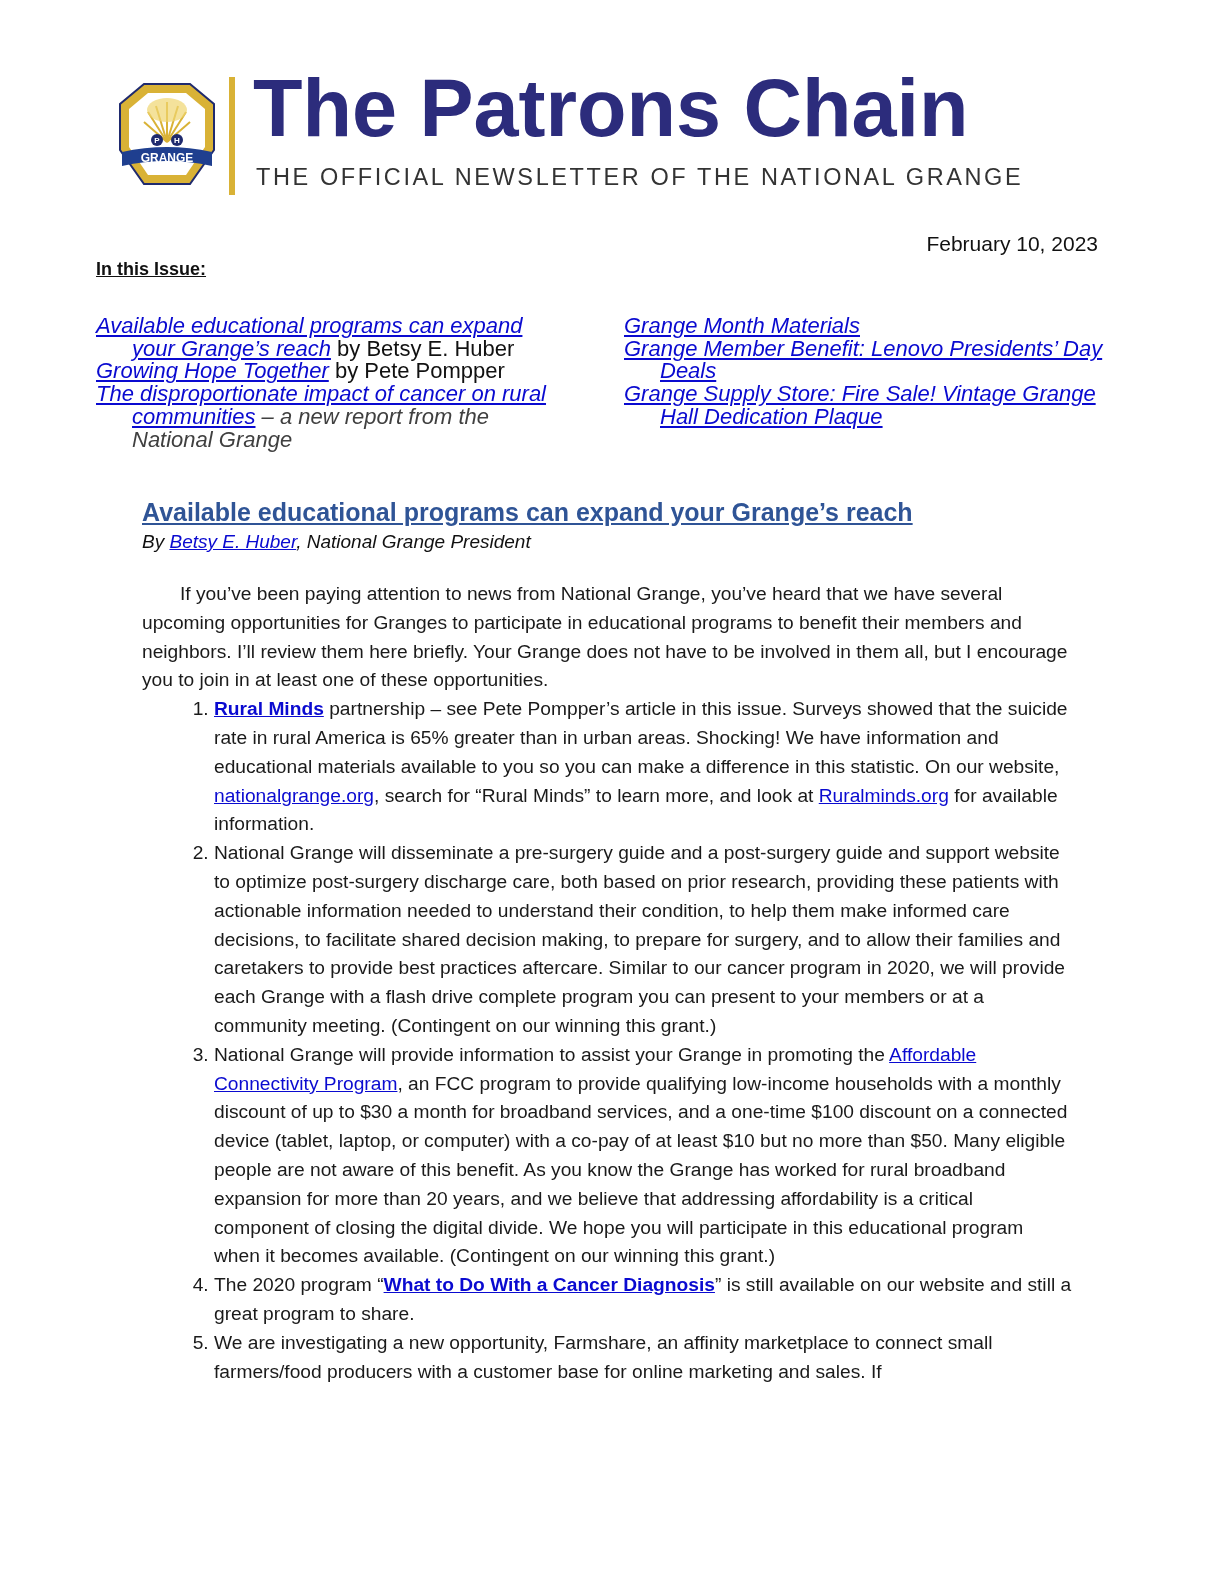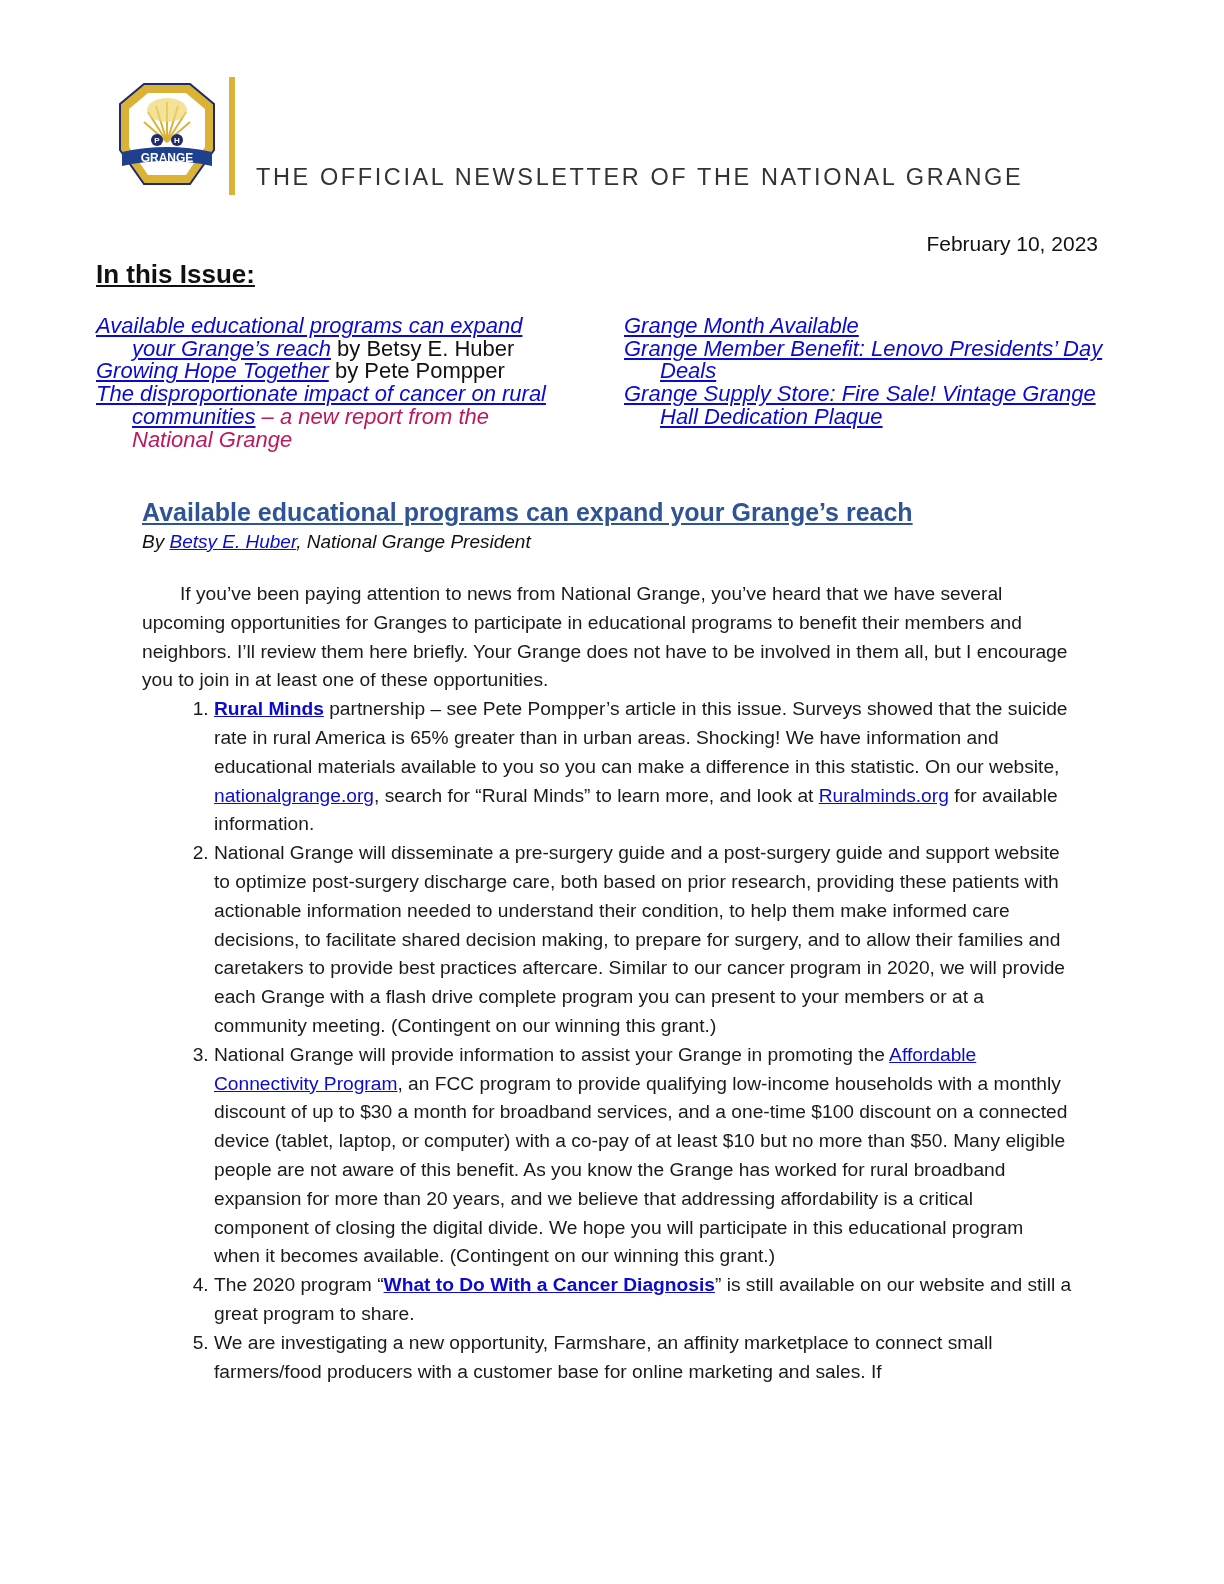--- a/index.html
+++ b/index.html
@@ -11,29 +11,29 @@
   .masthead { position: absolute; left: 110px; top: 74px; width: 940px; height: 124px; }
   .logo { position: absolute; left: 4px; top: 6px; width: 106px; height: 112px; }
   .gold-bar { position: absolute; left: 119px; top: 3px; width: 6px; height: 118px; background: #d9b236; }
   .title { position: absolute; left: 143px; top: -6px; font-size: 81px; font-weight: bold;
            color: #2c2c7c; letter-spacing: 0px; line-height: 1; white-space: nowrap; }
   .subtitle { position: absolute; left: 146px; top: 90px; font-size: 23.5px; color: #333;
               letter-spacing: 2.6px; white-space: nowrap; }
 
   .date { position: absolute; right: 126px; top: 232px; font-size: 21px; color: #111; }
 
-  .toc-title { position: absolute; left: 96px; top: 259px; font-size: 26px; font-weight: bold;
+  .toc-title { position: absolute; left: 96px; top: 259px; font-size: 18px; font-weight: bold;
                text-decoration: underline; color: #111; }
 
   .toc { position: absolute; font-size: 22px; line-height: 22.7px; font-style: italic; }
   .toc-left { left: 96px; top: 315px; width: 470px; }
   .toc-right { left: 624px; top: 315px; width: 480px; }
   .toc-item { padding-left: 36px; text-indent: -36px; }
   .toc-item .plain { font-style: normal; color: #111; }
-  .toc-item .plain-it { font-style: italic; color: #be185d; margin-top: 47px; }
+  .toc-item .plain-it { font-style: italic; color: #404040; margin-top: 47px; }
 
   .article-title { position: absolute; left: 142px; top: 498px; font-size: 25px; font-weight: bold;
                    color: #2f5496; text-decoration: underline; white-space: nowrap; }
   .byline { position: absolute; left: 142px; top: 531px; font-size: 19px; font-style: italic; color: #111; }
   .byline a { font-style: italic; }
 
   .body { position: absolute; left: 142px; top: 580px; width: 930px; font-size: 19.2px; line-height: 28.8px; color: #1a1a1a; }
   .body p { margin: 0; text-indent: 38px; }
   .body ol { margin: 0; padding-left: 72px; }
   .body ol li { padding-left: 0; }
@@ -58,20 +58,21 @@
     </g>
     <ellipse cx="53" cy="30" rx="20" ry="12" fill="#f0d670" opacity="0.7"></ellipse>
     <circle cx="43" cy="60" r="6" fill="#1f2a6e"></circle>
       <circle cx="63" cy="60" r="6" fill="#1f2a6e"></circle>
     <text x="43" y="63" font-size="8" fill="#fff" text-anchor="middle" font-family="Liberation Sans, sans-serif" font-weight="bold">P</text>
     <text x="63" y="63" font-size="8" fill="#fff" text-anchor="middle" font-family="Liberation Sans, sans-serif" font-weight="bold">H</text>
     <path d="M8,72 Q53,62 98,72 L98,86 Q53,76 8,86 Z" fill="#1f3f8f"></path>
     <text x="53" y="82" font-size="12" fill="#fff" text-anchor="middle" font-family="Liberation Sans, sans-serif" font-weight="bold">GRANGE</text>
   </svg>
   <div class="gold-bar"></div>
+  <div class="title">The Patrons Chain</div>
   <div class="subtitle">THE OFFICIAL NEWSLETTER OF THE NATIONAL GRANGE</div>
 </div>
 
 <div class="date">February 10, 2023</div>
 
 <div class="toc-title">In this Issue:</div>
 
 <div class="toc toc-left">
   <div class="toc-item">
     <a href="#">Available educational programs can expand your Grange’s reach</a><span class="plain"> by Betsy E. Huber</span>
@@ -79,21 +80,21 @@
   <div class="toc-item">
     <a href="#">Growing Hope Together</a><span class="plain"> by Pete Pompper</span>
   </div>
   <div class="toc-item">
     <a href="#">The disproportionate impact of cancer on rural communities</a><span class="plain-it"> – a new report from the National Grange</span>
   </div>
 </div>
 
 <div class="toc toc-right">
   <div class="toc-item">
-    <a href="#">Grange Month Available</a>
+    <a href="#">Grange Month Materials</a>
   </div>
   <div class="toc-item">
     <a href="#">Grange Member Benefit: Lenovo Presidents’ Day Deals</a>
   </div>
   <div class="toc-item">
     <a href="#">Grange Supply Store: Fire Sale! Vintage Grange Hall Dedication Plaque</a>
   </div>
 </div>
 
 <a href="#" class="article-title">Available educational programs can expand your Grange’s reach</a>

